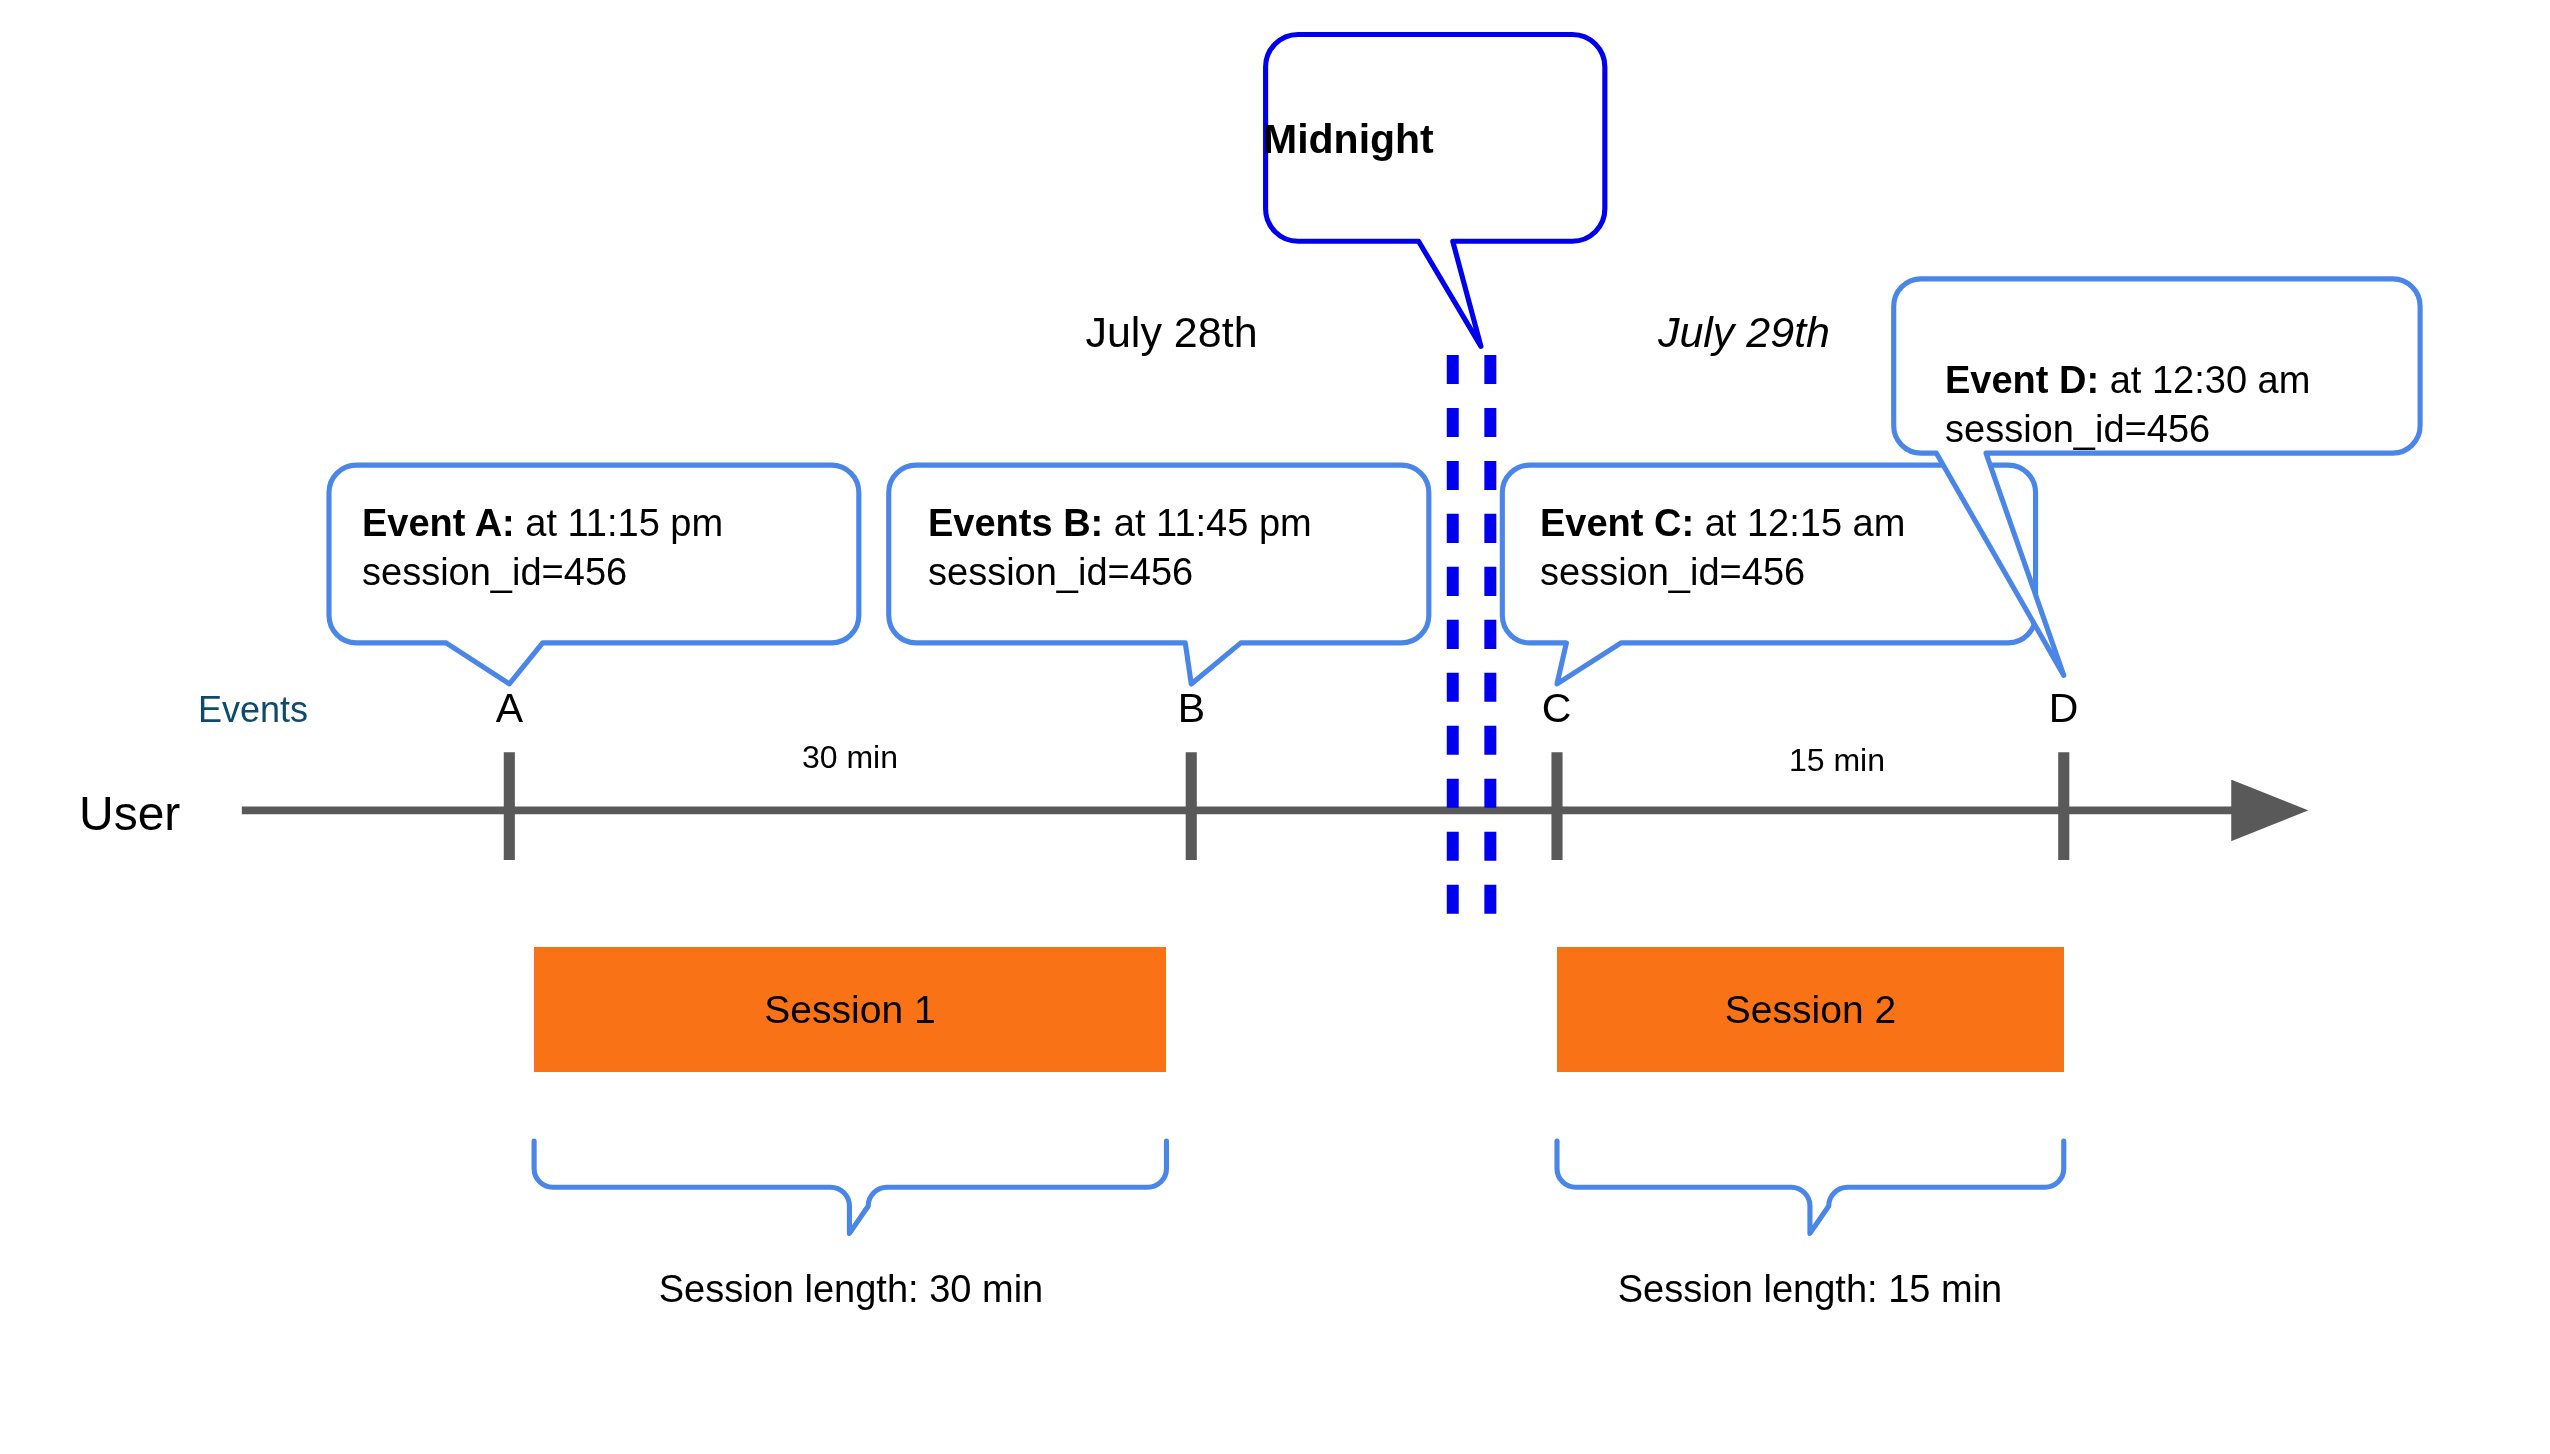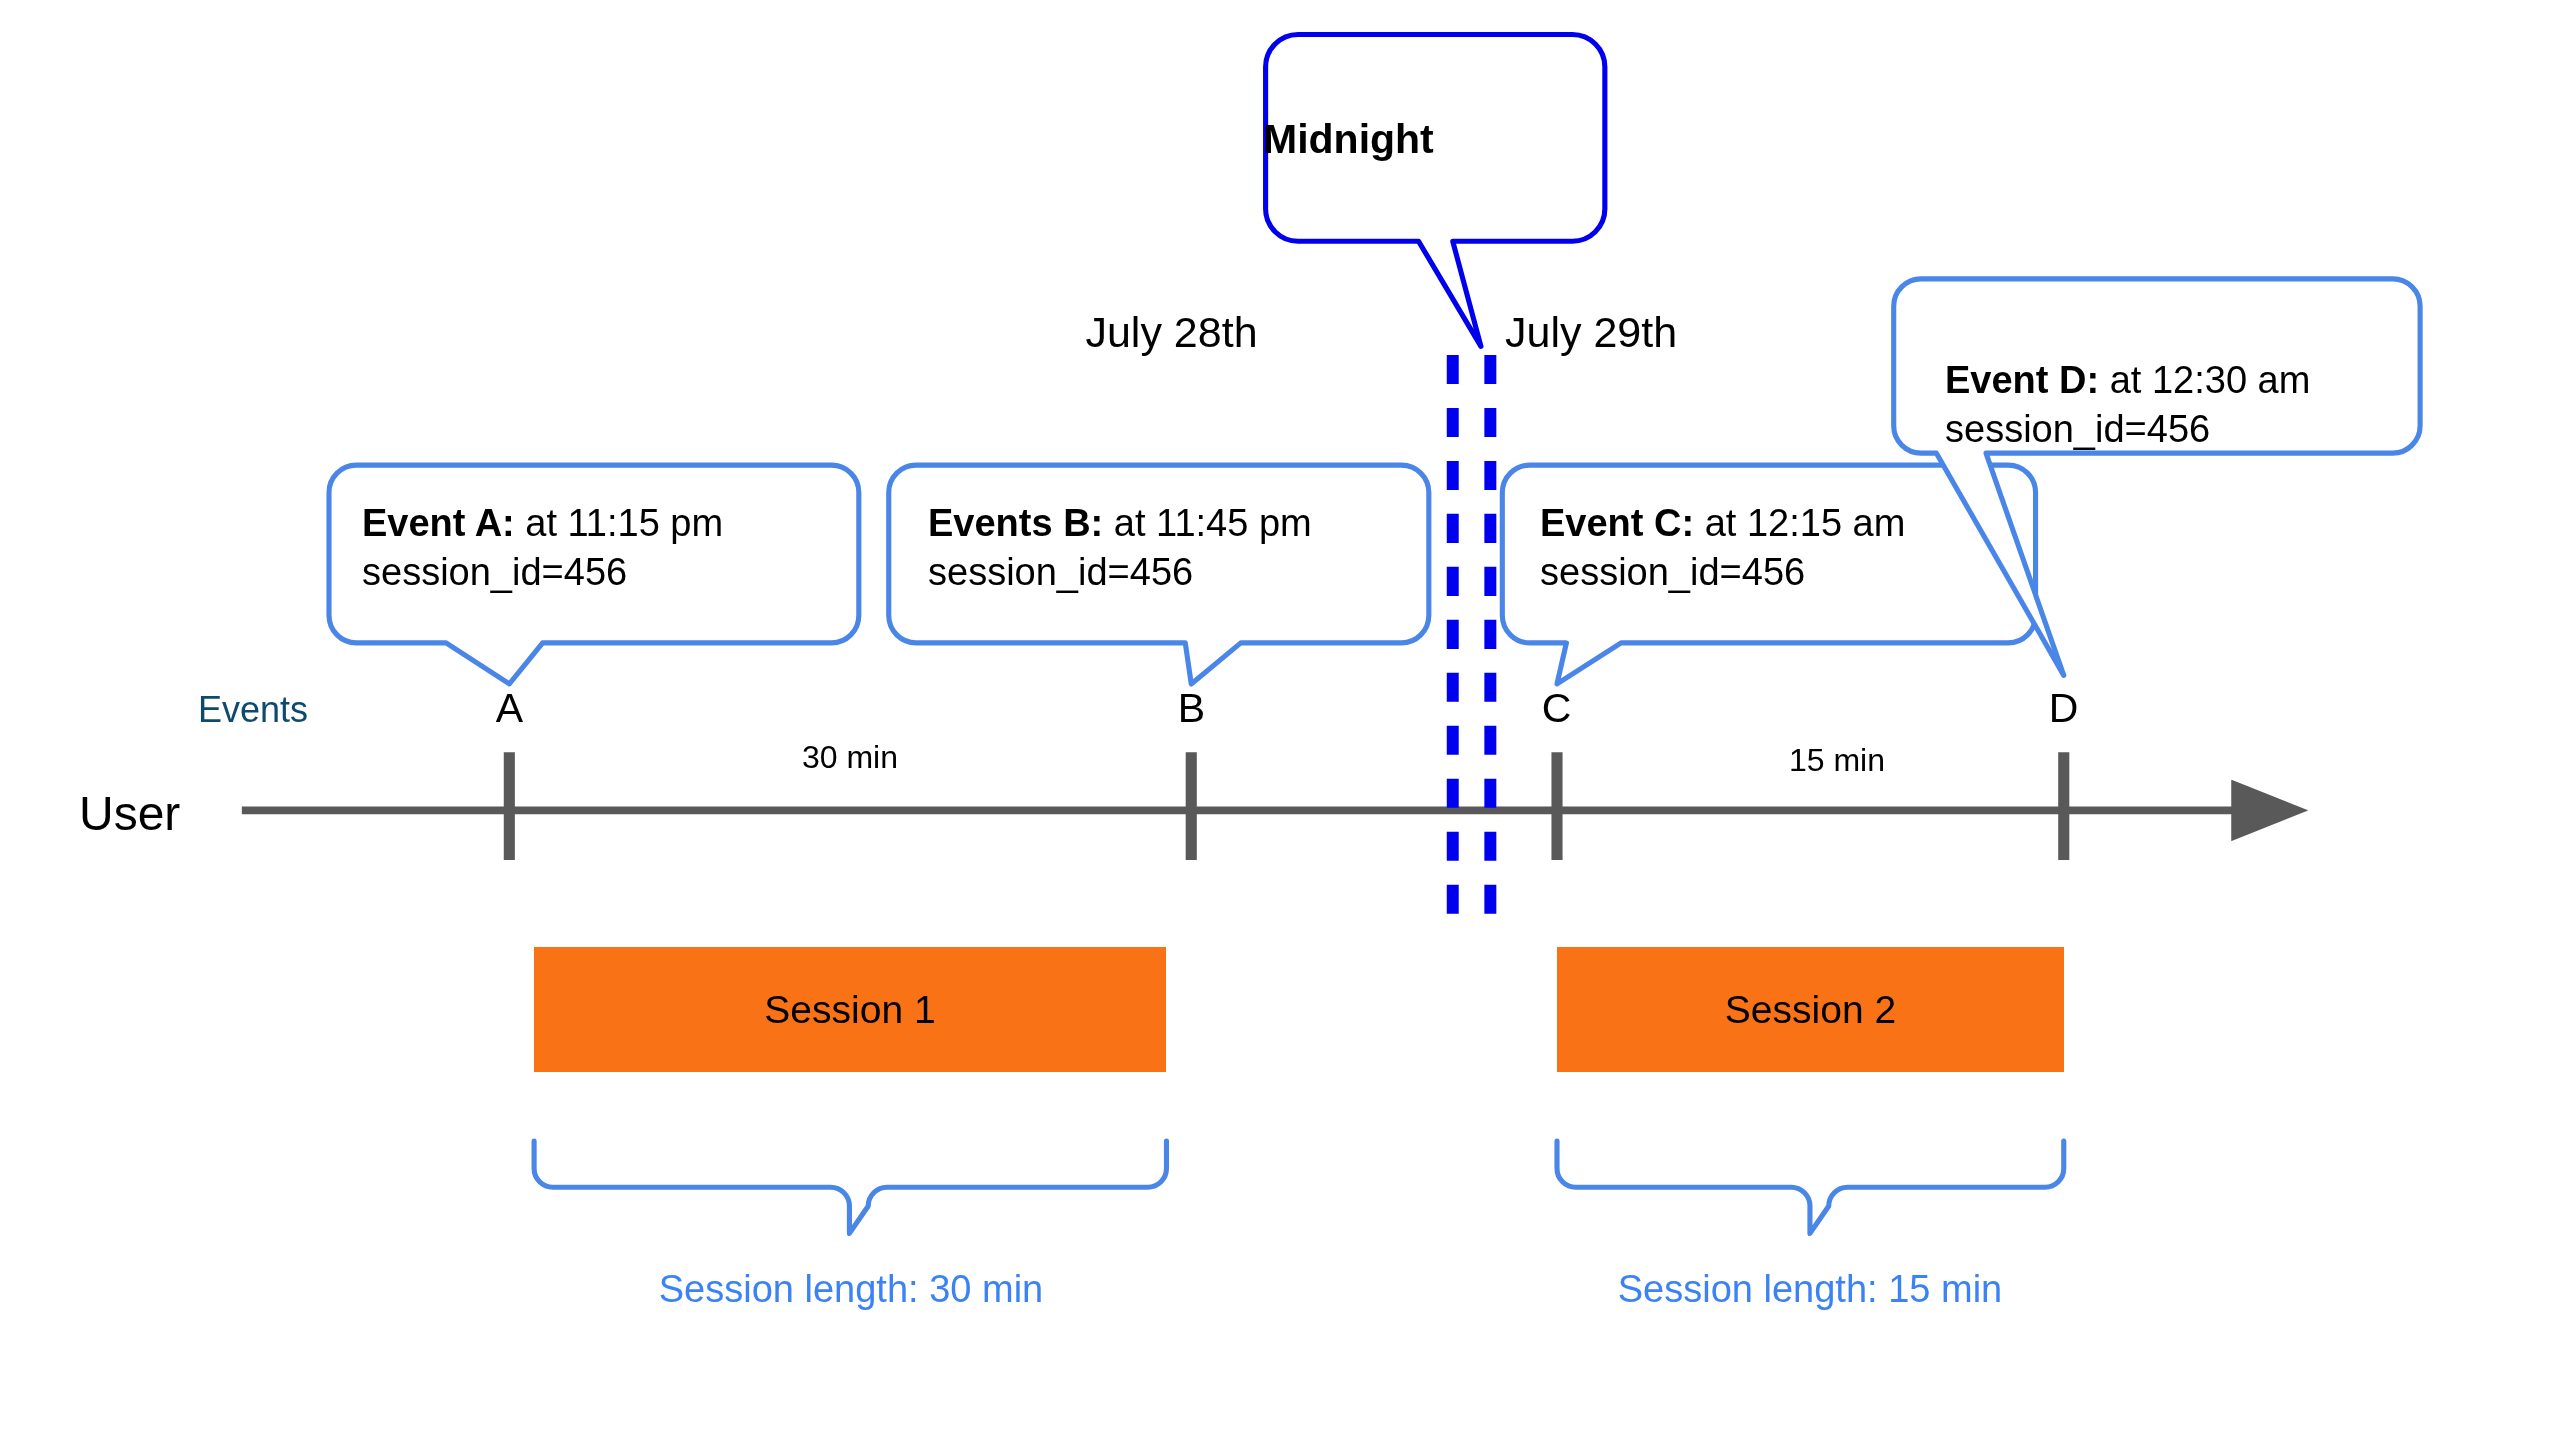--- a/index.html
+++ b/index.html
@@ -81,21 +81,21 @@
     align-items: center;
     justify-content: center;
   }
   .session-box span {
     font-size: 39px;
     color: #000000;
   }
   .brace-label {
     position: absolute;
     font-size: 38px;
-    color: #3b82f6;
+    color: #000000;
     white-space: nowrap;
     text-align: center;
   }
 </style>
 </head>
 <body>
 
 <div id="stage">
 
   <svg id="vec" viewBox="0 0 2984 1702">
@@ -203,21 +203,21 @@
              L2096,1389 a22,22 0 0 1 22,22
              L2118,1443
              L2140,1411 a22,22 0 0 1 22,-22
              L2393,1389 a22,22 0 0 0 22,-22
              L2415,1335" fill="none" stroke="#4a86e8" stroke-width="6" stroke-linejoin="round" stroke-linecap="round"></path>
   </svg>
 
   <div class="midnight-text" style="left:1263px; top:116px; width:342px; text-align:left;">Midnight</div>
 
   <div class="date-text" style="left:1026px; top:308px; width:291px; text-align:center;">July 28th</div>
-  <div class="date-text" style="left:1505px; top:308px; width:291px; text-align:left;">July 29th</div>
+  <div class="date-text" style="left:1539px; top:308px; width:291px; text-align:right;font-style:italic;">July 29th</div>
 
   <div class="callout-text" style="left:362px; top:499px;">
     <div><span class="strong">Event A:</span><span> at 11:15 pm</span></div>
     <div>session_id=456</div>
   </div>
 
   <div class="callout-text" style="left:928px; top:499px;">
     <div><span class="strong">Events B:</span><span> at 11:45 pm</span></div>
     <div>session_id=456</div>
   </div>

